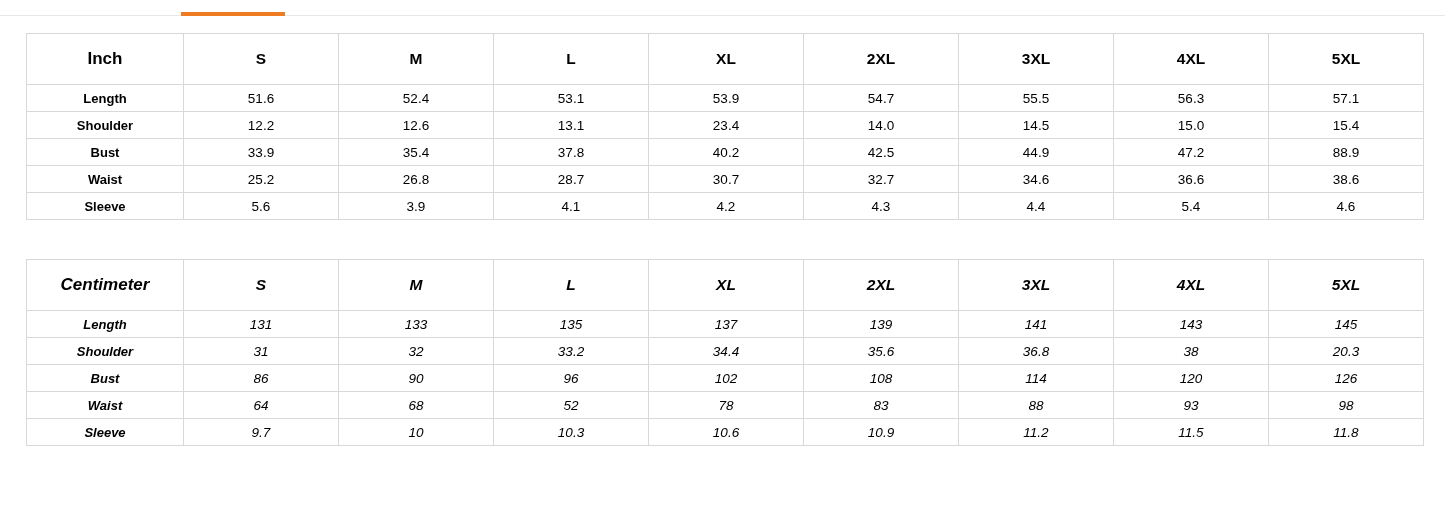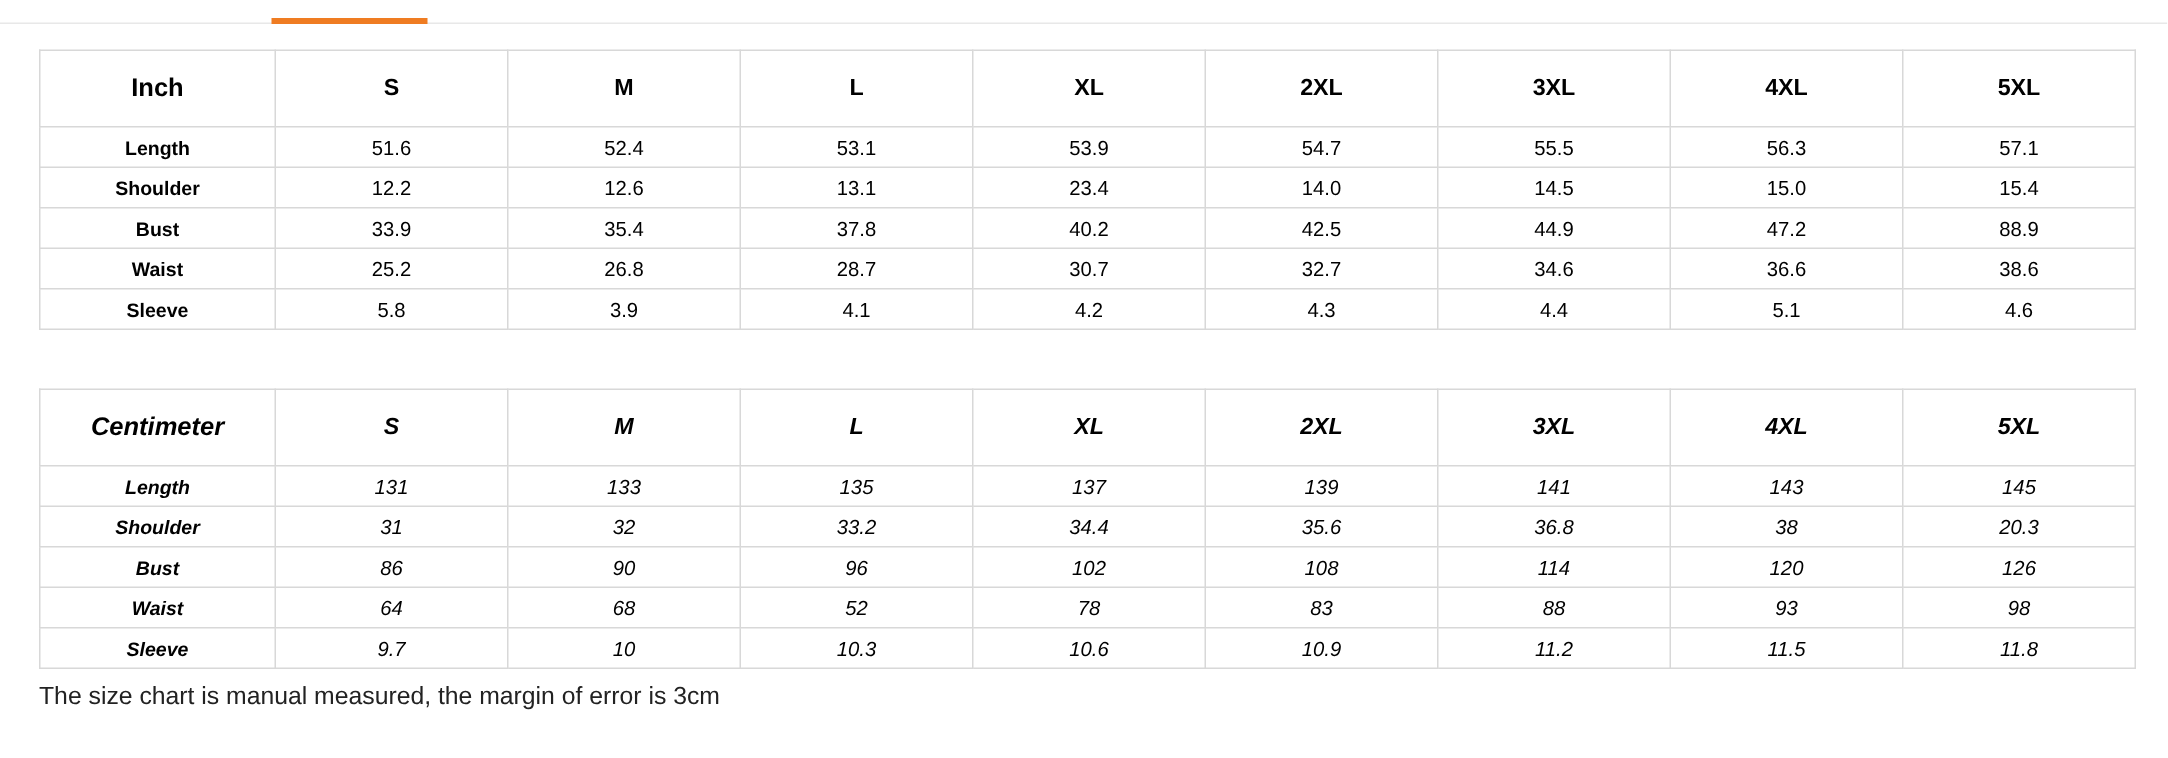--- a/index.html
+++ b/index.html
@@ -167,27 +167,27 @@
           <td>26.8</td>
           <td>28.7</td>
           <td>30.7</td>
           <td>32.7</td>
           <td>34.6</td>
           <td>36.6</td>
           <td>38.6</td>
         </tr>
         <tr>
           <td class="row-label">Sleeve</td>
-          <td>5.8</td>
+          <td>5.6</td>
           <td>3.9</td>
           <td>4.1</td>
           <td>4.2</td>
           <td>4.3</td>
           <td>4.4</td>
-          <td>5.1</td>
+          <td>5.4</td>
           <td>4.6</td>
         </tr>
       </tbody>
     </table>
 
     <table class="size-table second">
       <colgroup>
         <col class="label-col">
         <col class="data-col">
           <col class="data-col">
@@ -263,16 +263,15 @@
           <td>10.3</td>
           <td>10.6</td>
           <td>10.9</td>
           <td>11.2</td>
           <td>11.5</td>
           <td>11.8</td>
         </tr>
       </tbody>
     </table>
 
-    <div class="note">The size chart is manual measured, the margin of error is 3cm</div>
 
   </div>
 </div>
 
 </body></html>

